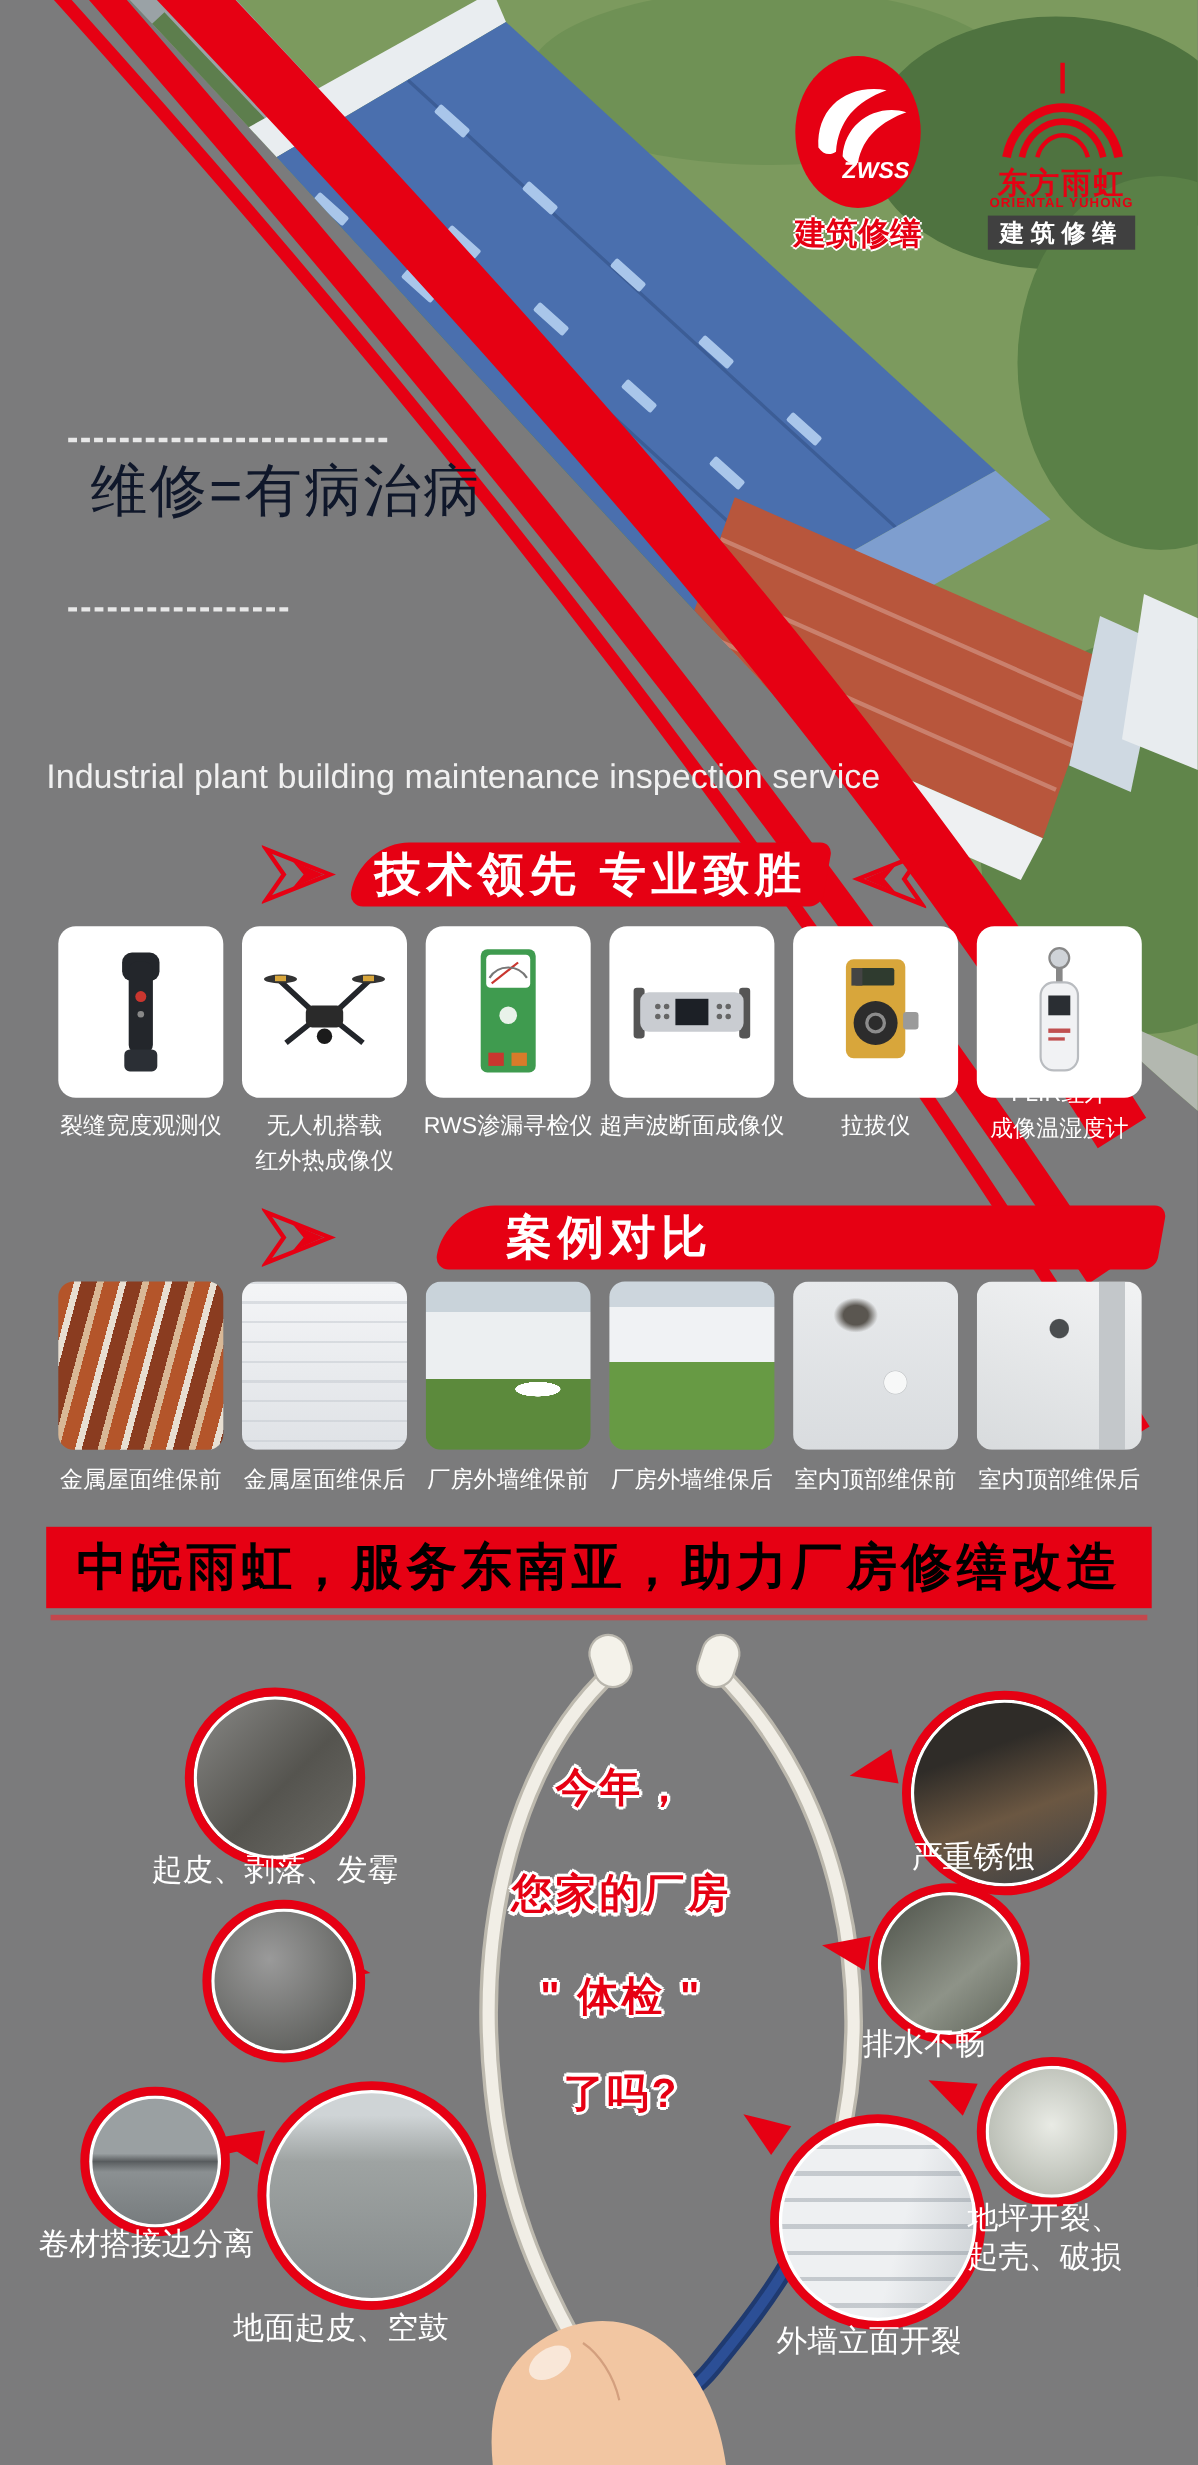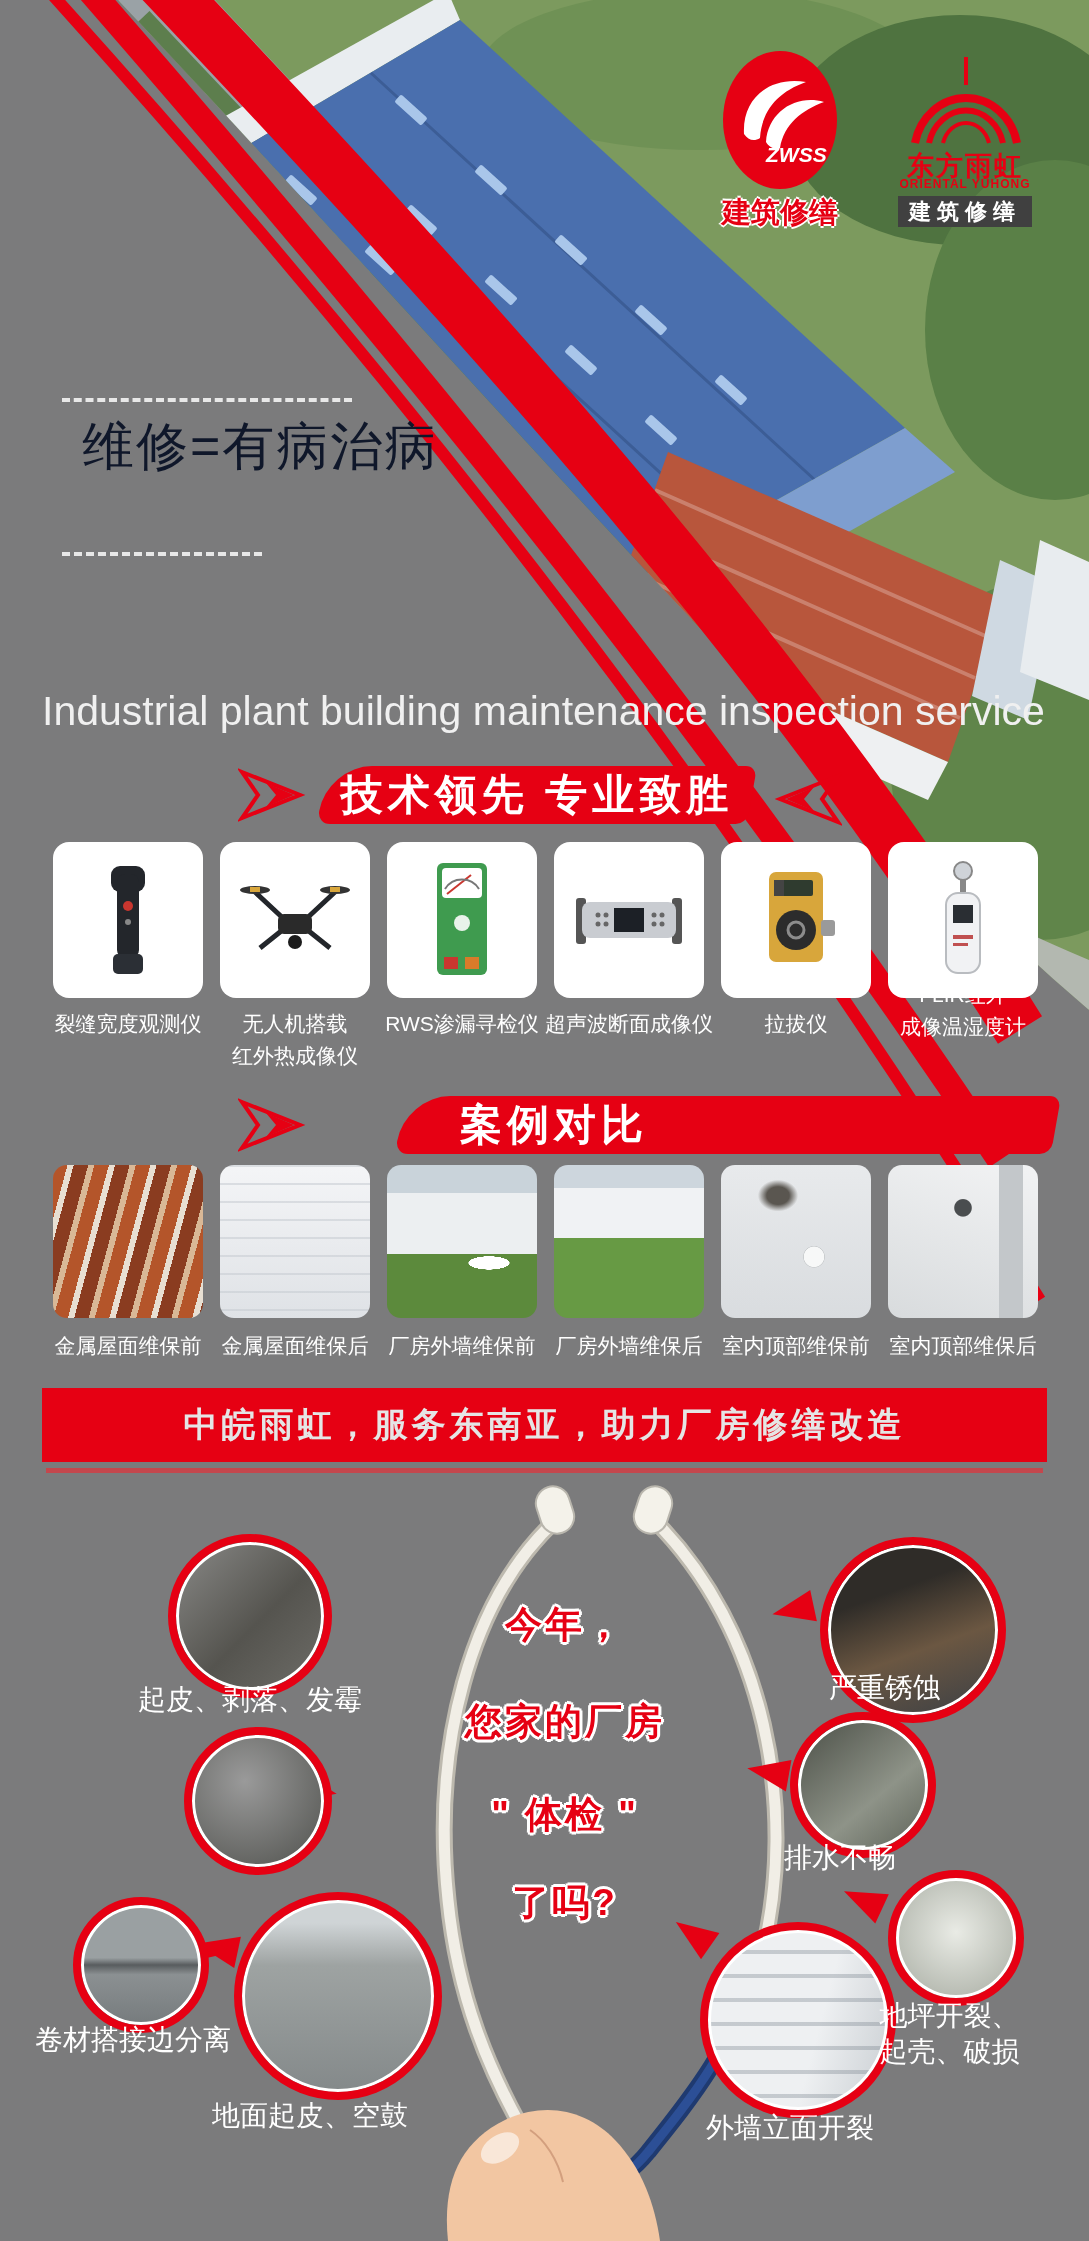--- a/index.html
+++ b/index.html
@@ -3,21 +3,21 @@
 <meta charset="utf-8">
 <style>
   html,body{margin:0;padding:0;background:#555;}
   #poster{position:relative;width:1089px;height:2241px;background:#7b7b7c;overflow:hidden;
           font-family:"Liberation Sans","DejaVu Sans",sans-serif;margin:0 auto;}
   .abs{position:absolute;}
   
   .dash{position:absolute;border-top:4px dashed #e8e8e8;height:0;}
   .slogan{position:absolute;color:#0f172a;font-size:52px;letter-spacing:2px;white-space:nowrap;}
   .heroTitle{position:absolute;color:#fff;font-size:74px;font-weight:bold;letter-spacing:1px;white-space:nowrap;}
-  .heroSub{position:absolute;color:#f0f0f0;font-size:41px;white-space:nowrap;}
+  .heroSub{position:absolute;color:#f0f0f0;font-size:31px;white-space:nowrap;}
   
   .zwssName{position:absolute;color:#e60013;font-weight:bold;font-size:29px;text-align:center;
             text-shadow:2px 0 0 #fff,-2px 0 0 #fff,0 2px 0 #fff,0 -2px 0 #fff;}
   .yhName{position:absolute;color:#e60013;font-weight:bold;font-size:27px;text-align:center;letter-spacing:2px;}
   .yhLatin{position:absolute;color:#e60013;font-weight:bold;font-size:12px;text-align:center;letter-spacing:1px;}
   .yhTag{position:absolute;background:#404040;color:#fff;font-weight:bold;font-size:22px;letter-spacing:6px;
          display:flex;align-items:center;justify-content:center;}
   
   .banner{position:absolute;height:58px;background:#e60013;border-radius:48px 12px 12px 14px;
           transform:skewX(-10deg);display:flex;align-items:center;}
@@ -25,21 +25,21 @@
                width:100%;text-align:center;white-space:nowrap;}
   .banner.leftText span{text-align:left;padding-left:60px;}
   
   .card{position:absolute;width:150px;height:156px;background:#fff;border-radius:16px;
         display:flex;align-items:center;justify-content:center;overflow:hidden;}
   .case{position:absolute;width:150px;height:153px;border-radius:14px;overflow:hidden;}
   .label{position:absolute;color:#fff;font-size:21px;line-height:1.5;text-align:center;width:170px;}
   .label span{display:block;}
   
   .tagband{position:absolute;background:#e60013;display:flex;align-items:center;justify-content:center;}
-  .tagband span{color:#e5e5e5;font-weight:bold;font-size:34px;letter-spacing:4px;white-space:nowrap;}
+  .tagband span{color:#000000;font-weight:bold;font-size:46px;letter-spacing:4px;white-space:nowrap;}
   .tagline2{position:absolute;background:#c4474d;}
   
   .circle{position:absolute;border-radius:50%;border:8px solid #e60013;box-shadow:inset 0 0 0 3px #fff;z-index:4;}
   .beak{position:absolute;width:0;height:0;border-top:16px solid transparent;border-bottom:16px solid transparent;z-index:3;}
   .beak.r{border-left:42px solid #e60013;}
   .beak.l{border-right:42px solid #e60013;}
   .issue{position:absolute;color:#fff;font-size:28px;line-height:1.3;text-align:center;z-index:5;}
   .issue span{display:block;}
   .ctext{position:absolute;left:335px;width:460px;color:#e60013;font-weight:bold;font-size:37px;
          text-align:center;letter-spacing:3px;z-index:6;white-space:nowrap;

